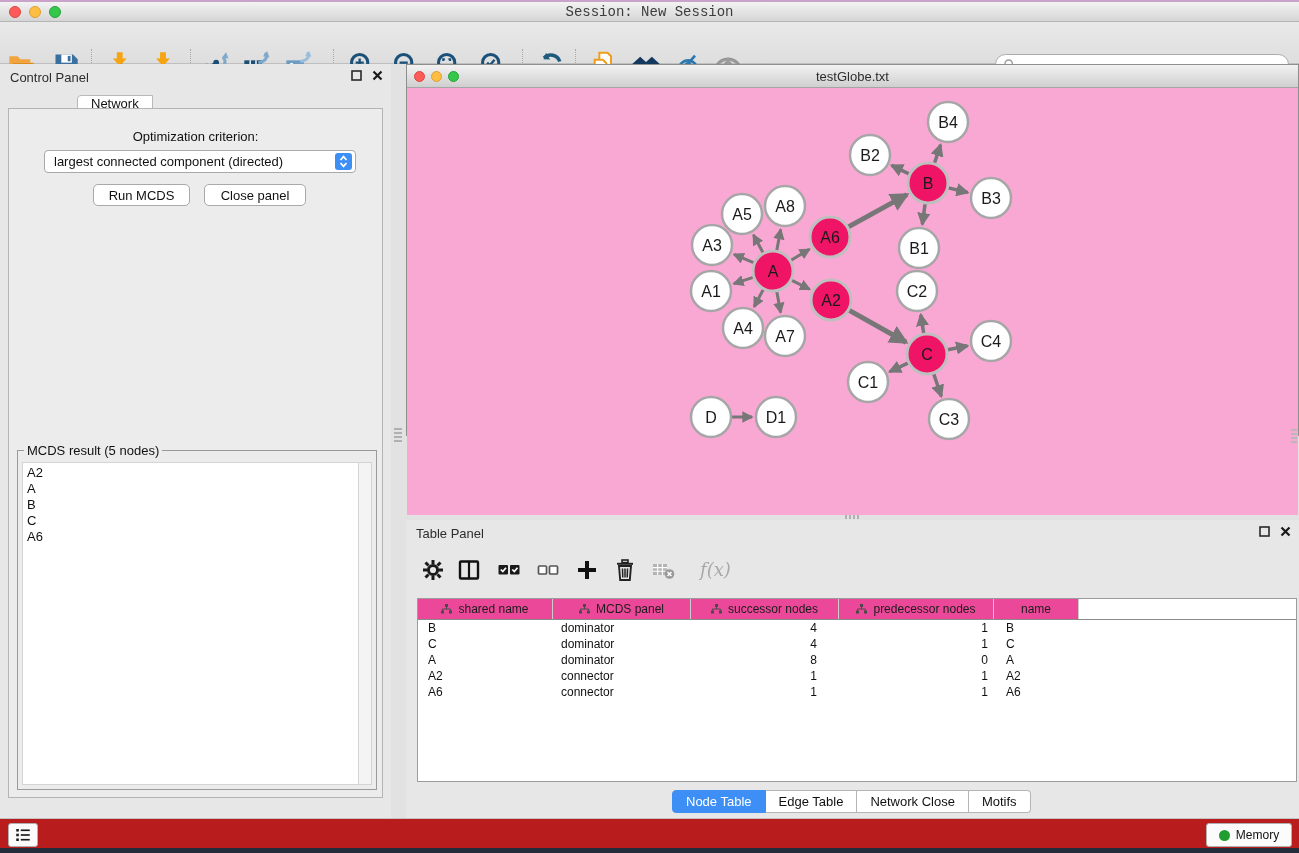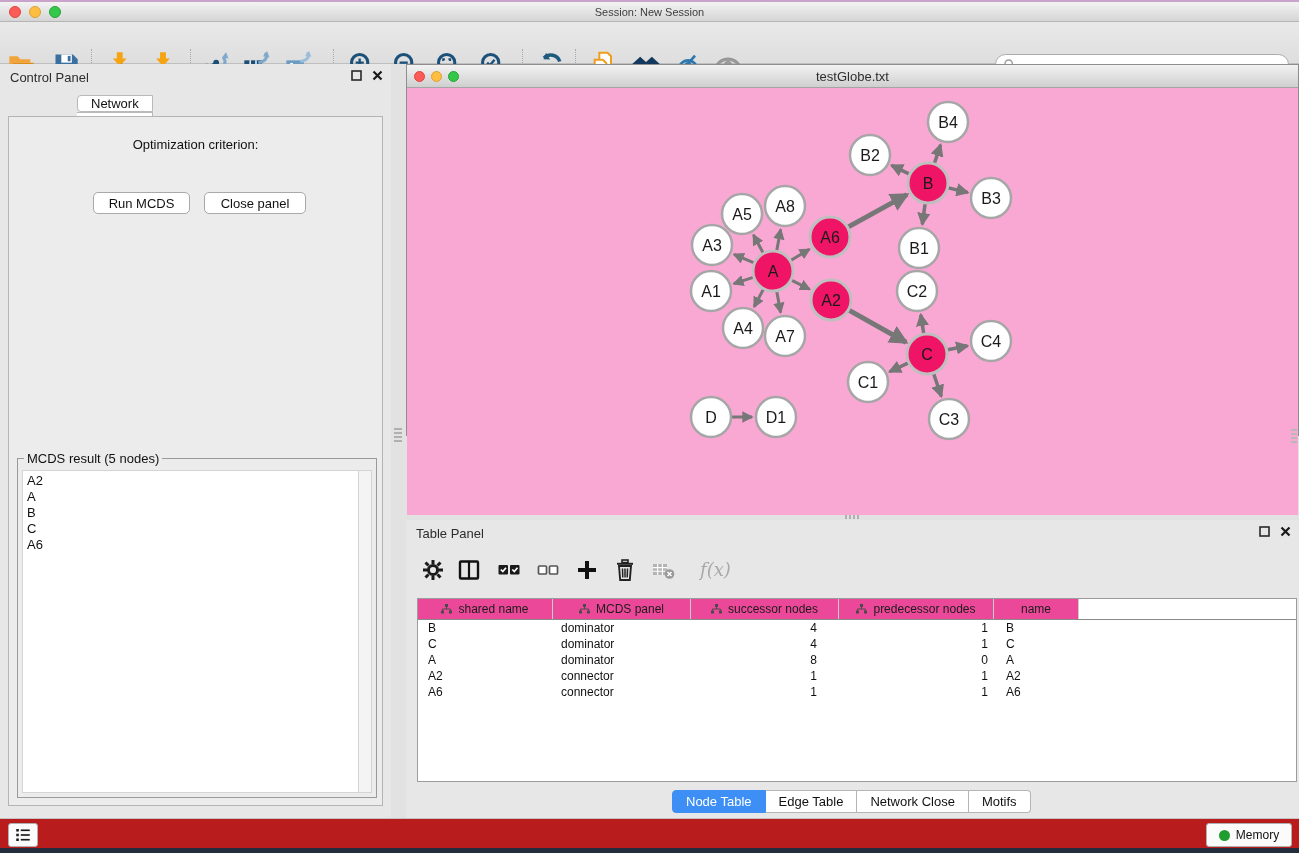--- a/index.html
+++ b/index.html
@@ -12,21 +12,21 @@
 
   
   .titlebar { left:0; top:2px; width:1299px; height:20px;
     background:linear-gradient(#f3f3f3,#d5d5d5); border-bottom:1px solid #b5b5b5;
     display:flex; align-items:center; }
   .lights { display:flex; gap:8px; margin-left:9px; }
   .light { width:12px; height:12px; border-radius:50%; }
   .light.red { background:#fc5b57; border:1px solid #dd4643; }
   .light.yellow { background:#fdbe41; border:1px solid #dd9f33; }
   .light.green { background:#34c84a; border:1px solid #29a138; }
-  .titlebar .title { position:absolute; left:0; right:0; text-align:center; font-size:11px; color:#3d3d3d; }
+  .titlebar .title { position:absolute; left:0; right:0; text-align:center; font-size:14px; color:#3d3d3d;font-family:Liberation Mono, monospace; }
 
   
   .toolbar { left:0; top:22px; width:1299px; height:42px;
     background:linear-gradient(#e9e9e9,#dedede); border-bottom:1px solid #bfbfbf; }
   .tbtn { position:absolute; top:29px; width:28px; height:28px; transform:translateX(-50%); cursor:default; }
   .tsep { position:absolute; top:27px; width:0; height:32px; border-left:1px dotted #a9a9a9; }
   .searchbox { position:absolute; left:995px; top:32px; width:294px; height:21px; background:#fff;
     border:1px solid #ababab; border-radius:11px; display:flex; align-items:center; padding-left:7px; }
   .searchbox input { border:none; outline:none; flex:1; font-size:12px; font-family:"Liberation Sans",sans-serif; background:transparent; margin-left:4px; }
 
@@ -34,21 +34,21 @@
   .control-panel { left:0; top:64px; width:391px; height:754px; background:#e7e7e7; }
   .panel-head { position:absolute; left:0; top:0; width:100%; height:26px; display:flex; align-items:center; }
   .panel-title { font-size:13px; color:#2d2d2d; margin-left:10px; }
   .panel-btns { position:absolute; right:8px; top:6px; display:flex; gap:10px; }
   .cp-tabs { position:absolute; left:77px; top:31px; height:22px; display:flex;flex-direction:column; }
   .cp-tab { height:22px; padding:0 13px; background:#fff; border:1px solid #b9b9b9; border-left:none;
     font-size:13px; color:#111; display:flex; align-items:center; }
   .cp-tab:first-child { border-left:1px solid #b9b9b9; border-radius:4px 0 0 4px; }
   .cp-tab:last-child { border-radius:0 4px 4px 0; }
   .cp-tab.active { background:#3d8ff5; border-color:#3d8ff5; color:#fff; }
-  .cp-pane { position:absolute; left:8px; top:52px; width:375px; height:690px; background:#ececec; border:1px solid #b4b4b4; }
+  .cp-pane { position:absolute; left:8px; top:44px; width:375px; height:690px; background:#ececec; border:1px solid #b4b4b4; }
   .opt-label { position:absolute; left:0; top:20px; width:100%; text-align:center; font-size:13px; color:#111; }
   .opt-select { position:absolute; left:35px; top:41px; width:312px; height:23px; background:#fff;
     border:1px solid #a9a9a9; border-radius:4px; display:flex; align-items:center; font-size:13px; color:#111; padding-left:9px; }
   .opt-stepper { position:absolute; right:3px; top:2px; width:17px; height:17px; background:#3d8ff5; border-radius:3px; }
   .cp-button { position:absolute; top:75px; height:22px; background:#fff; border:1px solid #a9a9a9;
     border-radius:5px; font-size:13px; color:#111; display:flex; align-items:center; justify-content:center; }
   .run-btn { left:84px; width:97px; }
   .close-btn { left:195px; width:102px; }
   .result-fieldset { position:absolute; left:8px; top:341px; width:360px; height:340px;
     border:1px solid #9a9a9a; background:#ececec; }
@@ -281,20 +281,28 @@
     </div>
   </div>
   <div class="cp-tabs">
       <div class="cp-tab">Network</div>
       <div class="cp-tab">Style</div>
       <div class="cp-tab">Select</div>
       <div class="cp-tab active">MCDS</div>
     </div>
   <div class="cp-pane">
     <div class="opt-label">Optimization criterion:</div>
+    <div class="opt-select">
+      <span>largest connected component (directed)</span>
+      <div class="opt-stepper">
+        <svg width="17" height="17" viewBox="0 0 17 17">
+            <path d="M5.5 7l3-3.4L11.5 7M5.5 10l3 3.4 3-3.4" stroke="#fff" stroke-width="1.7" fill="none"></path>
+          </svg>
+      </div>
+    </div>
     <div class="cp-button run-btn">Run MCDS</div>
     <div class="cp-button close-btn">Close panel</div>
     <div class="result-fieldset">
       <div class="result-legend">MCDS result (5 nodes)</div>
       <div class="result-list">
           <div class="result-item">A2</div>
           <div class="result-item">A</div>
           <div class="result-item">B</div>
           <div class="result-item">C</div>
           <div class="result-item">A6</div>

